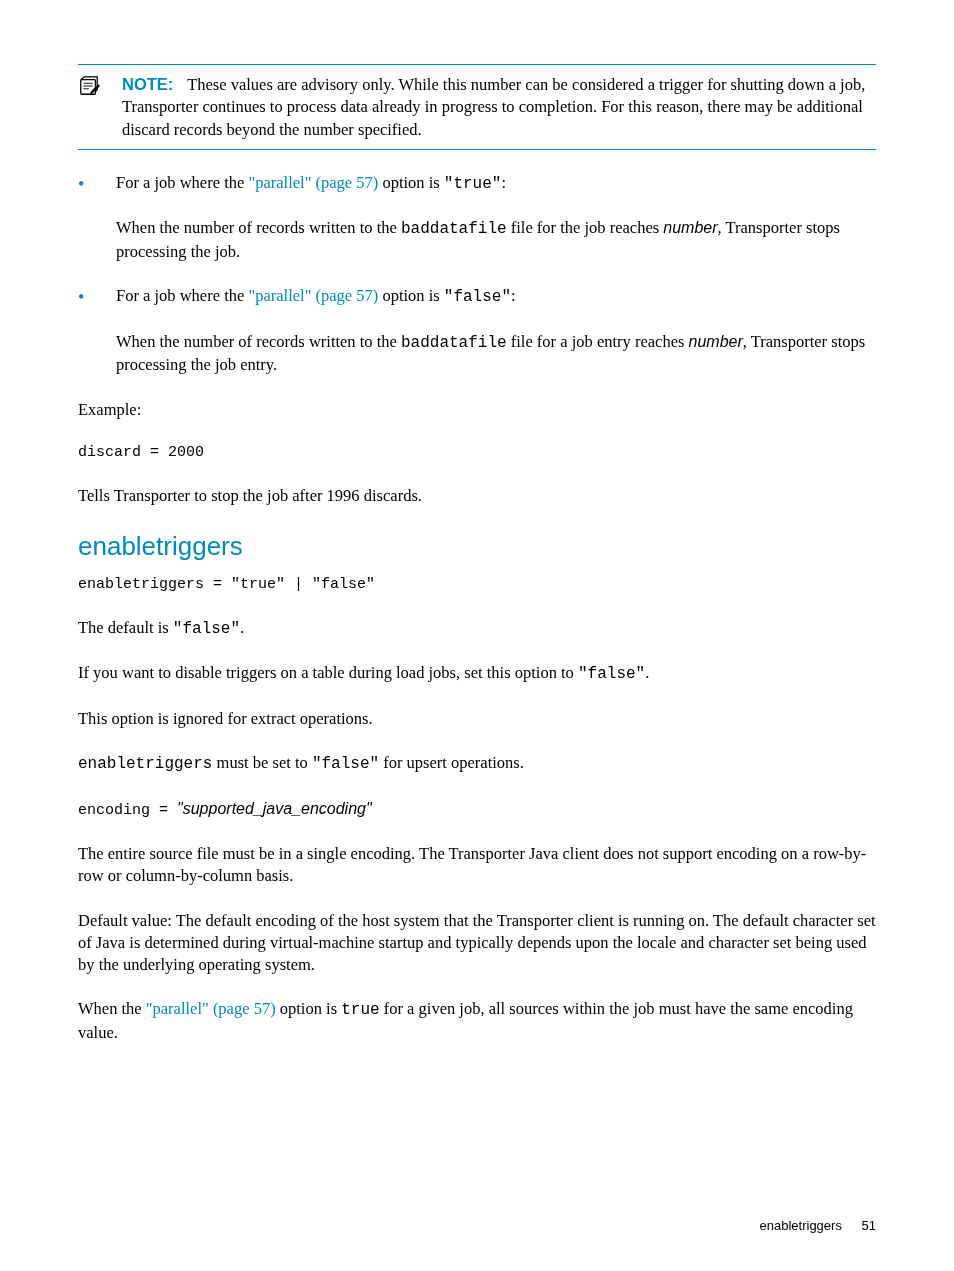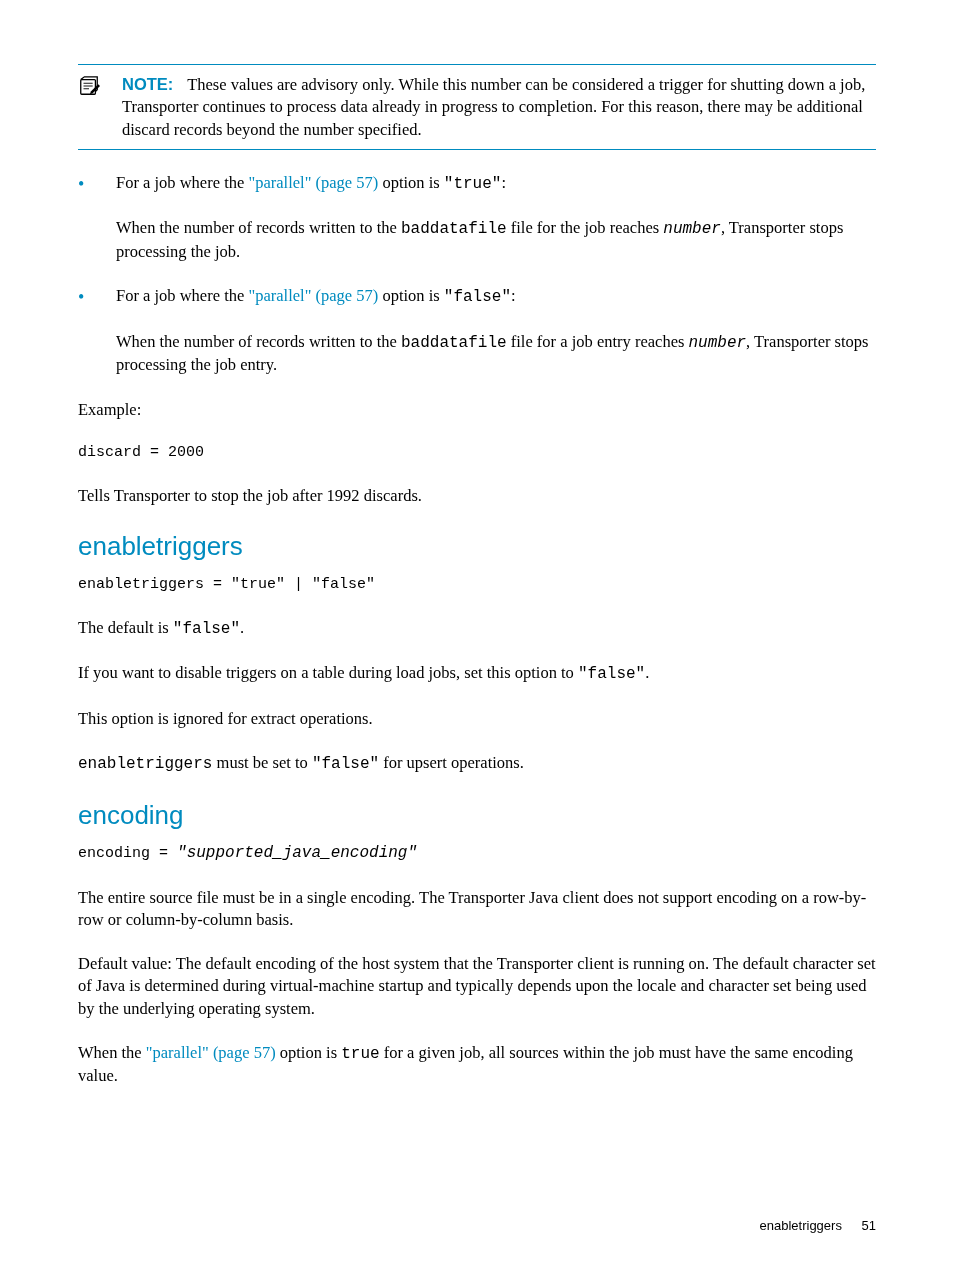--- a/index.html
+++ b/index.html
@@ -70,21 +70,21 @@
     font-size: 18px;
   }
   .para { margin: 22px 0; }
   .sub { margin: 6px 0; }
   a.link { color: #008bbf; text-decoration: none; cursor: pointer; }
   code, .mono {
     font-family: "Courier New", Courier, monospace;
     font-size: 16px;
   }
   .mono-i {
-    font-family: Liberation Mono, monospace;
+    font-family: Liberation Sans, sans-serif;
     font-style: italic;
     font-size: 16px;
   }
   h2.section {
     font-family: Arial, Helvetica, sans-serif;
     font-weight: normal;
     color: #008bbf;
     font-size: 26px;
     margin: 18px 0 10px 0;
   }
@@ -141,36 +141,35 @@
         <span>For a job where the </span><a class="link">"parallel" (page 57)</a><span> option is </span><span class="mono">"false"</span><span>:</span>
       </div>
       <div class="sub">
         <span>When the number of records written to the </span><span class="mono">baddatafile</span><span> file for a job entry reaches </span><span class="mono-i">number</span><span>, Transporter stops processing the job entry.</span>
       </div>
     </li>
   </ul>
 
   <div class="para indent1">Example:</div>
   <div class="code-line indent1">discard = 2000</div>
-  <div class="para indent1">Tells Transporter to stop the job after 1992 discards.</div>
+  <div class="para indent1">Tells Transporter to stop the job after 1996 discards.</div>
 
   <h2 class="section">enabletriggers</h2>
   <div class="code-line indent1">enabletriggers = "true" | "false"</div>
   <div class="para indent1">
     <span>The default is </span><span class="mono">"false"</span><span>.</span>
   </div>
   <div class="para indent1">
     <span>If you want to disable triggers on a table during load jobs, set this option to </span><span class="mono">"false"</span><span>.</span>
   </div>
   <div class="para indent1">This option is ignored for extract operations.</div>
   <div class="para indent1">
     <span class="mono">enabletriggers</span><span> must be set to </span><span class="mono">"false"</span><span> for upsert operations.</span>
   </div>
 
-  <h2 class="section">encoding</h2>
   <div class="code-line indent1">
     <span>encoding = </span><span class="mono-i">"supported_java_encoding"</span>
   </div>
   <div class="para indent1">The entire source file must be in a single encoding. The Transporter Java client does not support encoding on a row-by-row or column-by-column basis.</div>
   <div class="para indent1">Default value: The default encoding of the host system that the Transporter client is running on. The default character set of Java is determined during virtual-machine startup and typically depends upon the locale and character set being used by the underlying operating system.</div>
   <div class="para indent1">
     <span>When the </span><a class="link">"parallel" (page 57)</a><span> option is </span><span class="mono">true</span><span> for a given job, all sources within the job must have the same encoding value.</span>
   </div>
 
   <div class="footer">

